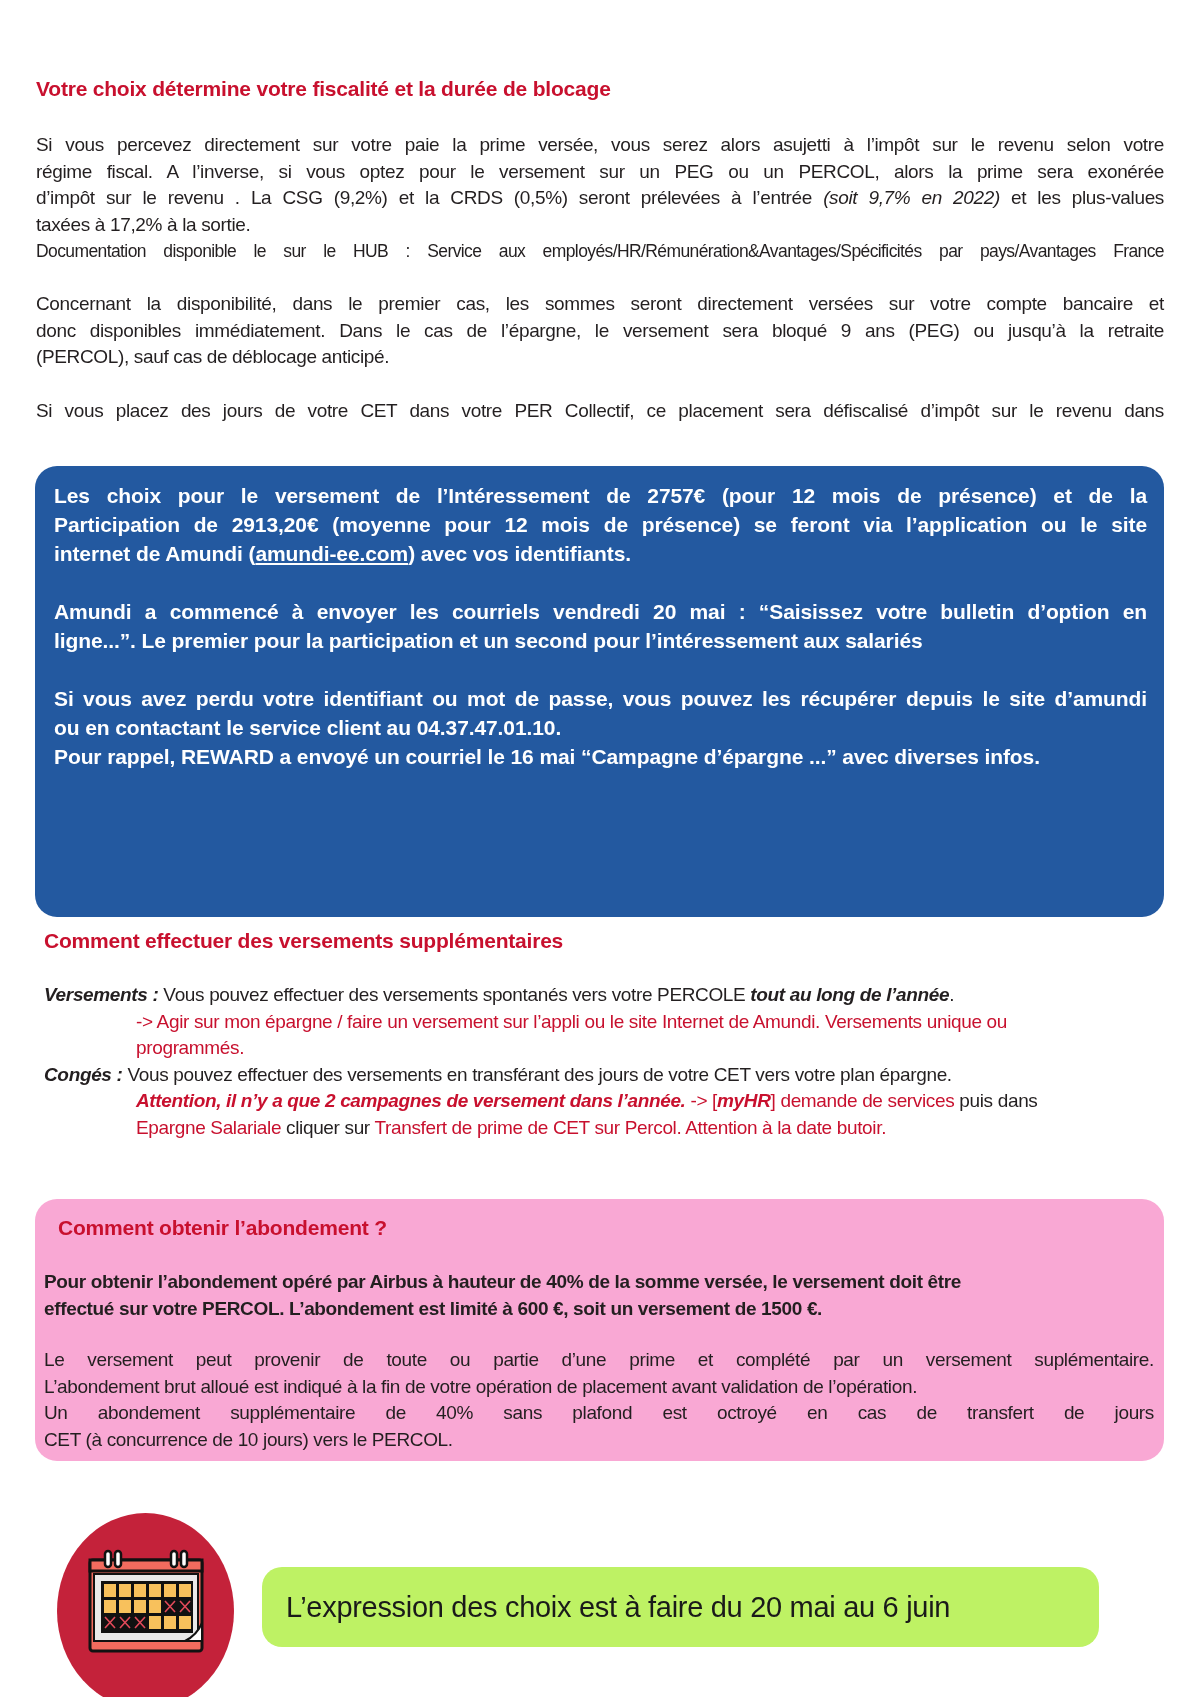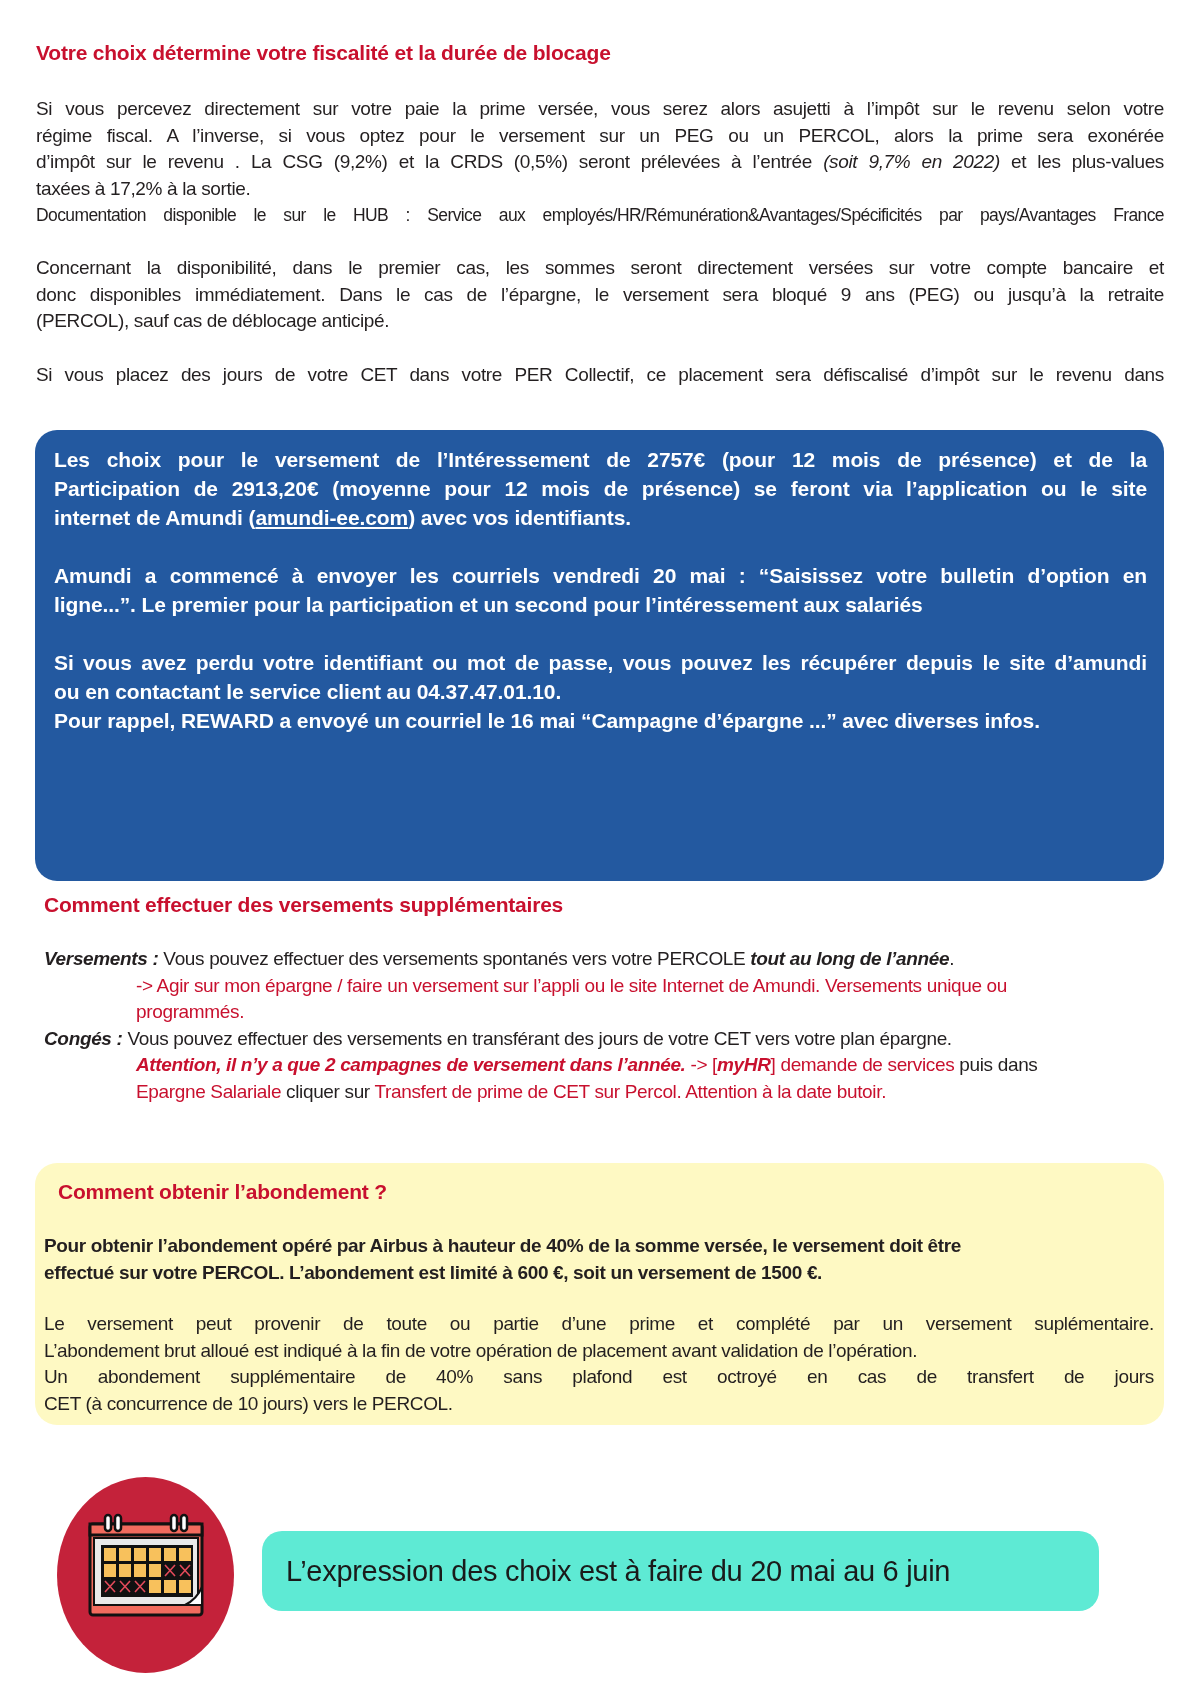--- a/index.html
+++ b/index.html
@@ -1,21 +1,21 @@
 <!DOCTYPE html>
 <html><head>
   <meta charset="utf-8">
   <style>
     html, body { margin: 0; padding: 0; background: #ffffff; }
     body {
       width: 1200px; height: 1697px; position: relative; overflow: hidden;
       font-family: "Liberation Sans", "DejaVu Sans", sans-serif;
       color: #231f20;
     }
-    .abs { position: absolute; }
+    .abs { position: absolute; margin-top: 36px; }
     .h-red {
       color: #c8102e; font-weight: bold; font-size: 21px; letter-spacing: -0.2px;
       font-family: "Liberation Sans", sans-serif;
     }
     .p {
       font-size: 19px; line-height: 26.5px; text-align: justify; letter-spacing: -0.35px;
     }
     .p-small { font-size: 17.5px; line-height: 24px; letter-spacing: -0.6px; }
     .p-line { white-space: nowrap; }
     .just-last { text-align-last: justify; }
@@ -31,34 +31,34 @@
     .blue-box .bp {
       font-size: 21px; line-height: 29px; font-weight: bold; letter-spacing: -0.1px;
       text-align: justify; margin: 0 0 29px 0;
     }
     .blue-box .bp .ln { display: block; }
     .blue-box a { color: #ffffff; text-decoration: underline; }
 
     
     .gray-box {
       left: 35px; top: 1163px; width: 1129px; height: 262px;
-      background: #fef9c3; border-radius: 22px; box-sizing: border-box;
+      background: #f9a8d4; border-radius: 22px; box-sizing: border-box;
       padding: 0 10px 0 9px;
     }
 
     
     .cal-circle {
       left: 57px; top: 1477px; width: 177px; height: 196px;
       border-radius: 50%; background: #c4223a;
     }
 
     
     .yellow-box {
       left: 262px; top: 1531px; width: 837px; height: 80px;
-      background: #5eead4; border-radius: 20px; box-sizing: border-box;
+      background: #bef264; border-radius: 20px; box-sizing: border-box;
       padding-left: 24px; display: flex; align-items: center;
       font-size: 29px; color: #1a1a1a; letter-spacing: -0.3px;
     }
   </style>
 </head>
 <body>
 
 <div class="abs h-red" style="left:36px; top:41px;">Votre choix détermine votre fiscalité et la durée de blocage</div>
 
 <div class="abs p" style="left:36px; top:96px; width:1128px;">

